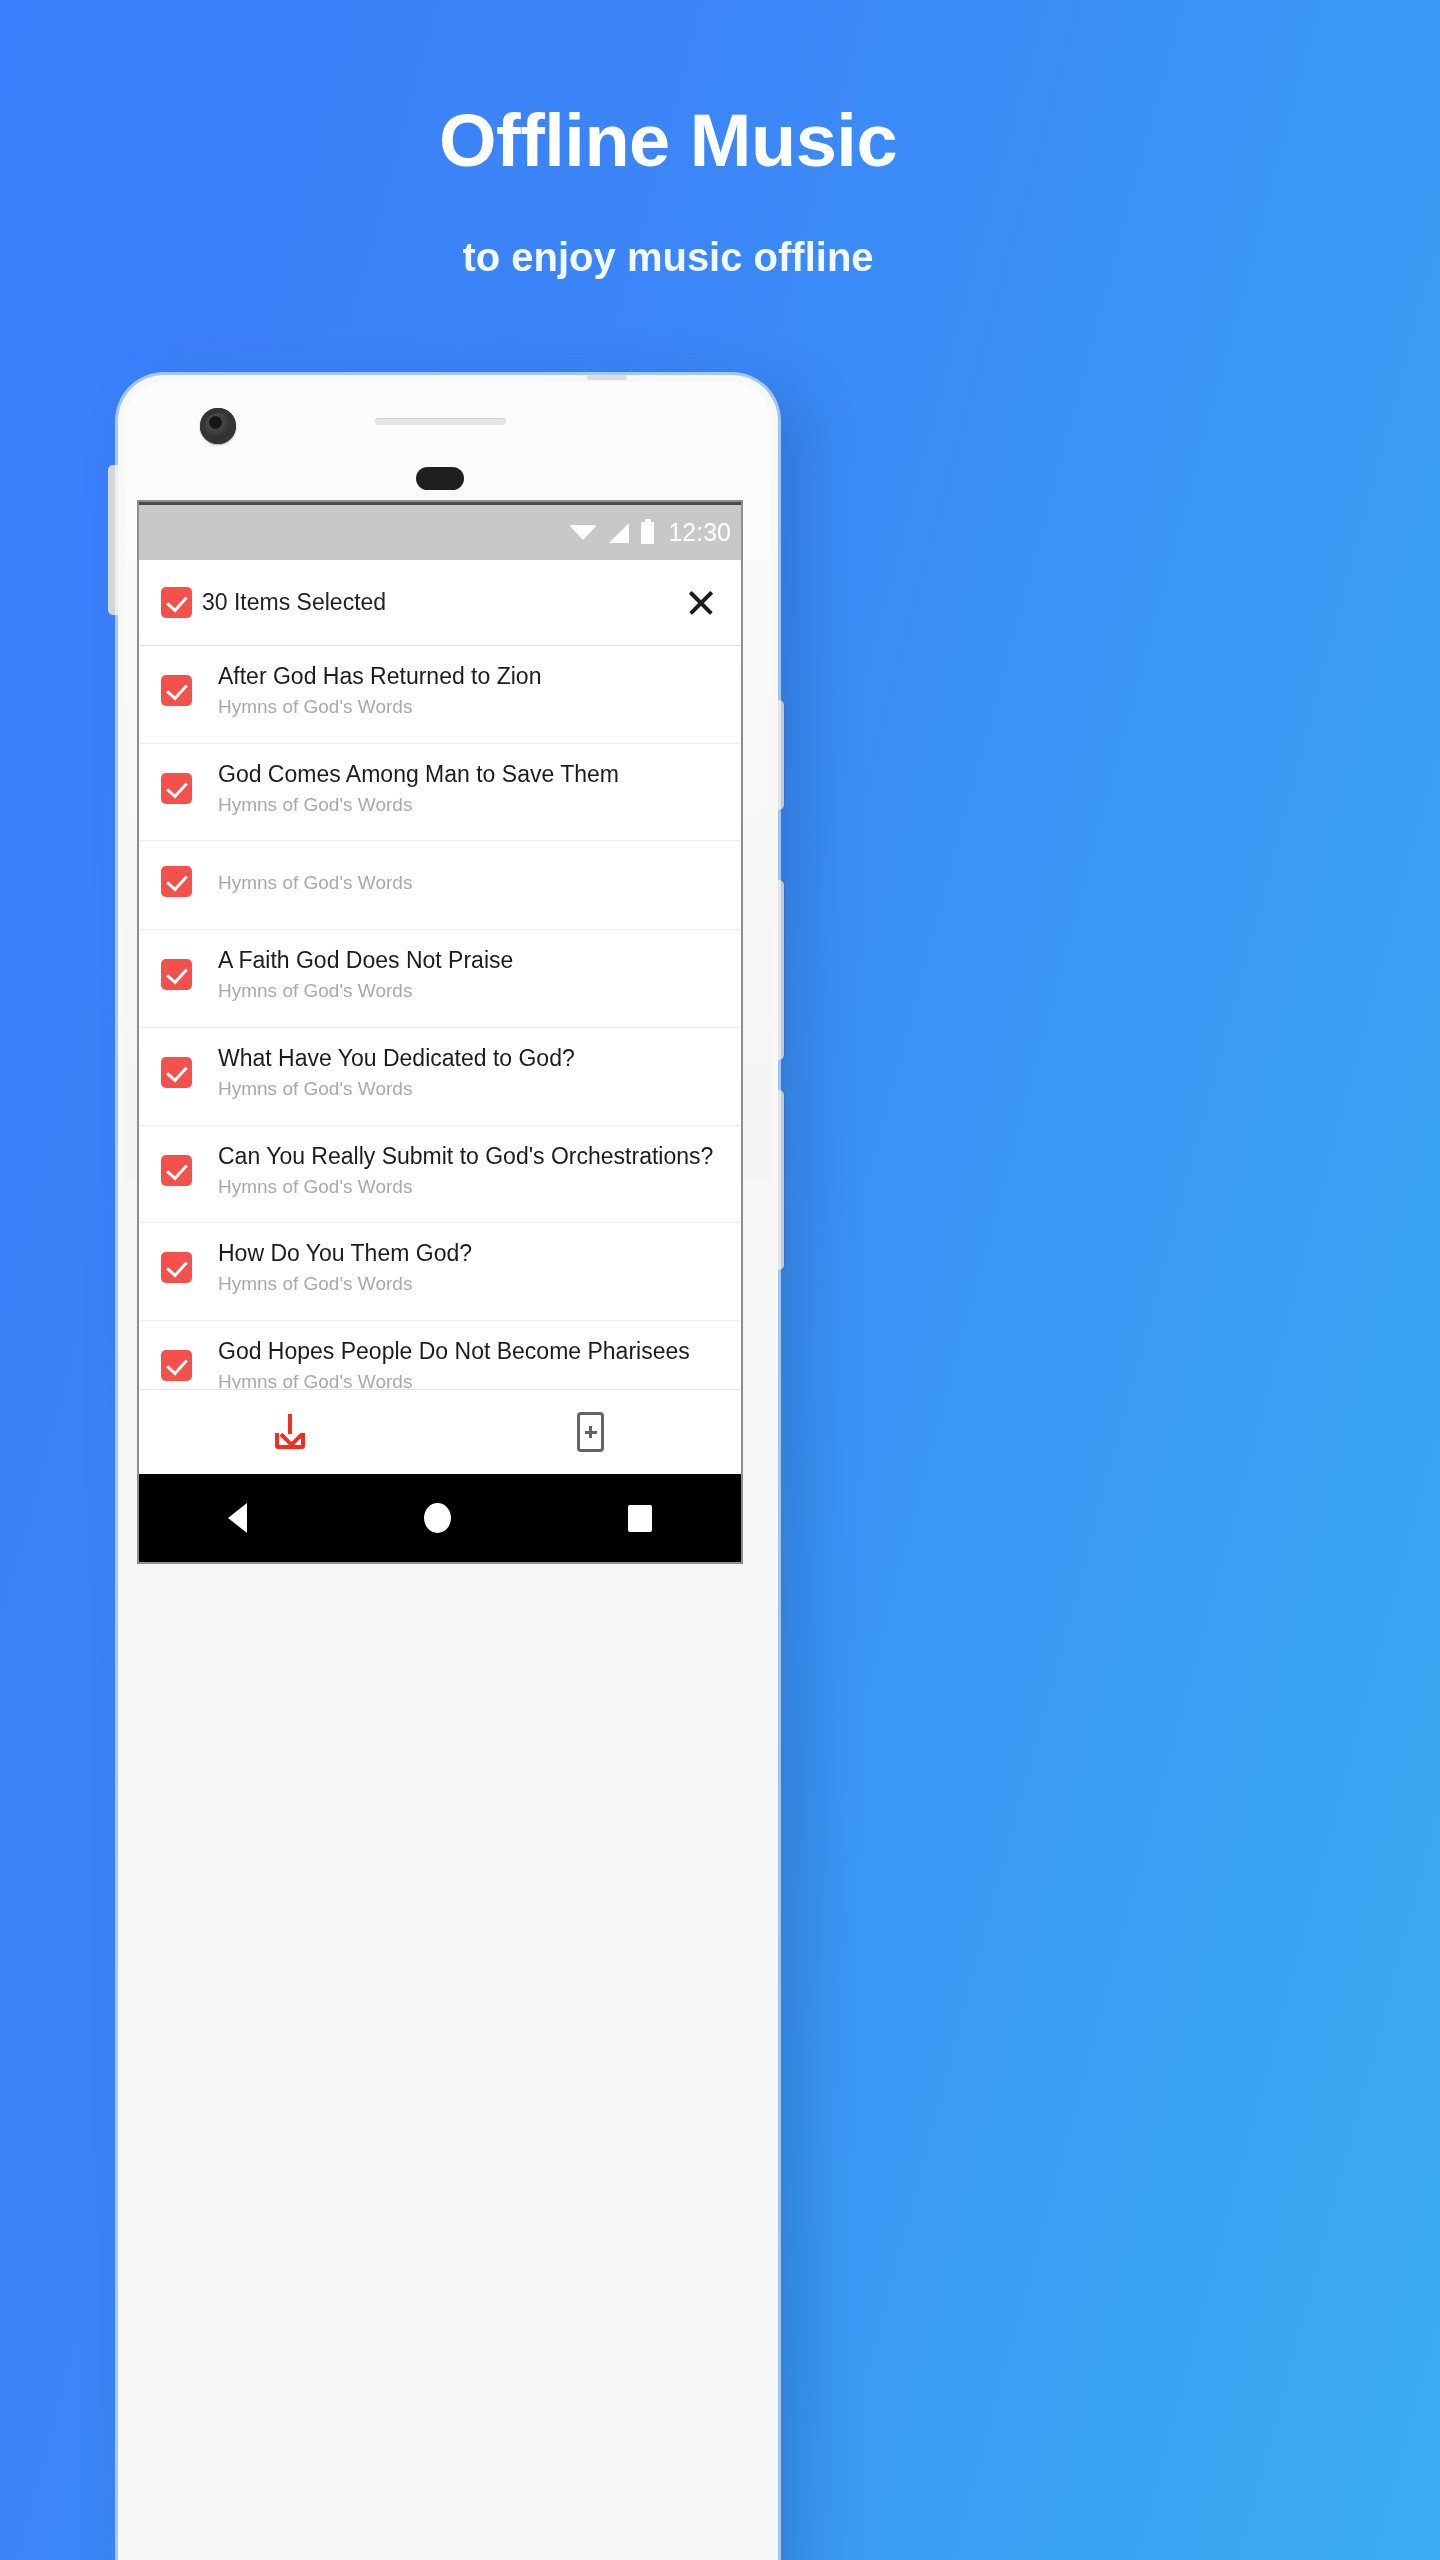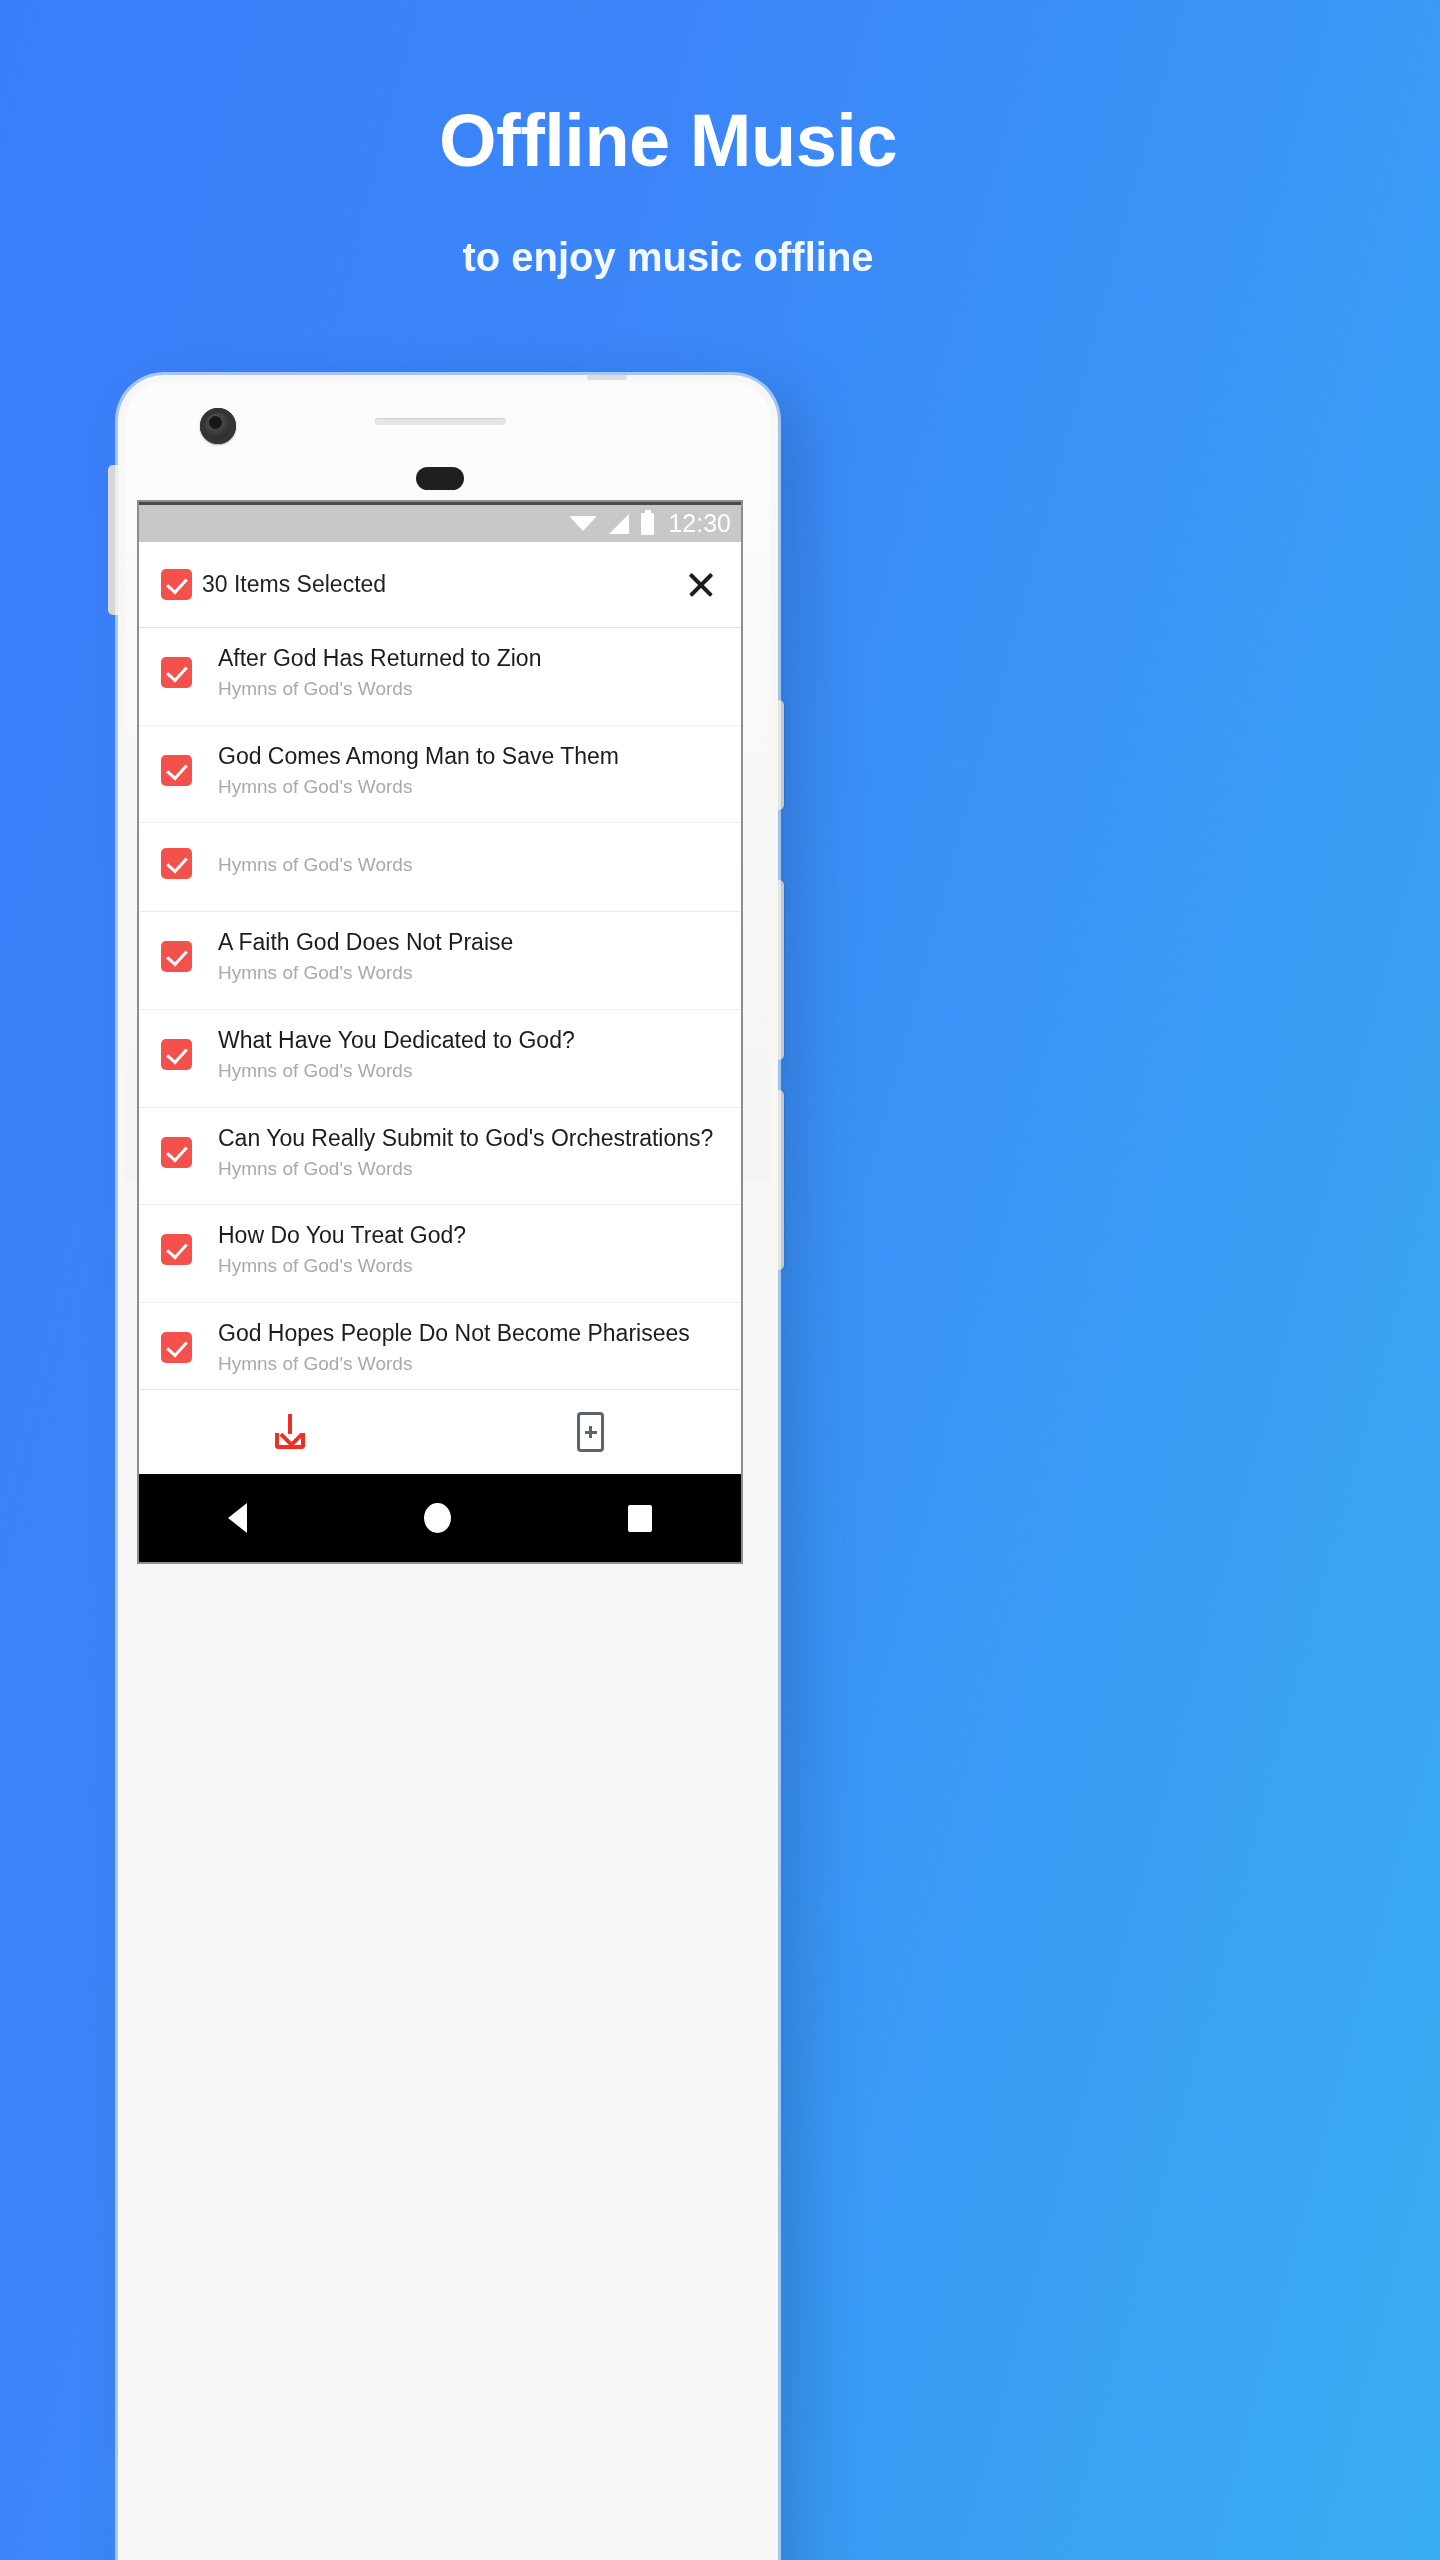--- a/index.html
+++ b/index.html
@@ -88,21 +88,21 @@
   .screen {
     position:absolute; left:139px; top:502px;
     width:602px; height:1060px;
     background:#ffffff;
     overflow:hidden;
     box-shadow: 0 0 0 2px #8e8e8e;
   }
 
   
   .statusbar {
-    height:40px; background:#c8c8c8;
+    height:58px; background:#c8c8c8;
     display:flex; align-items:center; justify-content:flex-end;
     padding-right:10px; gap:12px;
     border-top:3px solid #4a4a4a;
   }
   .sb-wifi {
     width:0; height:0;
     border-left:14px solid transparent;
     border-right:14px solid transparent;
     border-top:15px solid #ffffff;
     border-radius:3px;
@@ -288,21 +288,21 @@
       <div class="row">
         <div class="cbx"></div>
         <div class="row-text">
           <div class="row-title">Can You Really Submit to God's Orchestrations?</div>
           <div class="row-sub">Hymns of God's Words</div>
         </div>
       </div>
       <div class="row">
         <div class="cbx"></div>
         <div class="row-text">
-          <div class="row-title">How Do You Treat God?</div>
+          <div class="row-title">How Do You Them God?</div>
           <div class="row-sub">Hymns of God's Words</div>
         </div>
       </div>
       <div class="row">
         <div class="cbx"></div>
         <div class="row-text">
           <div class="row-title">God Hopes People Do Not Become Pharisees</div>
           <div class="row-sub">Hymns of God's Words</div>
         </div>
       </div>

